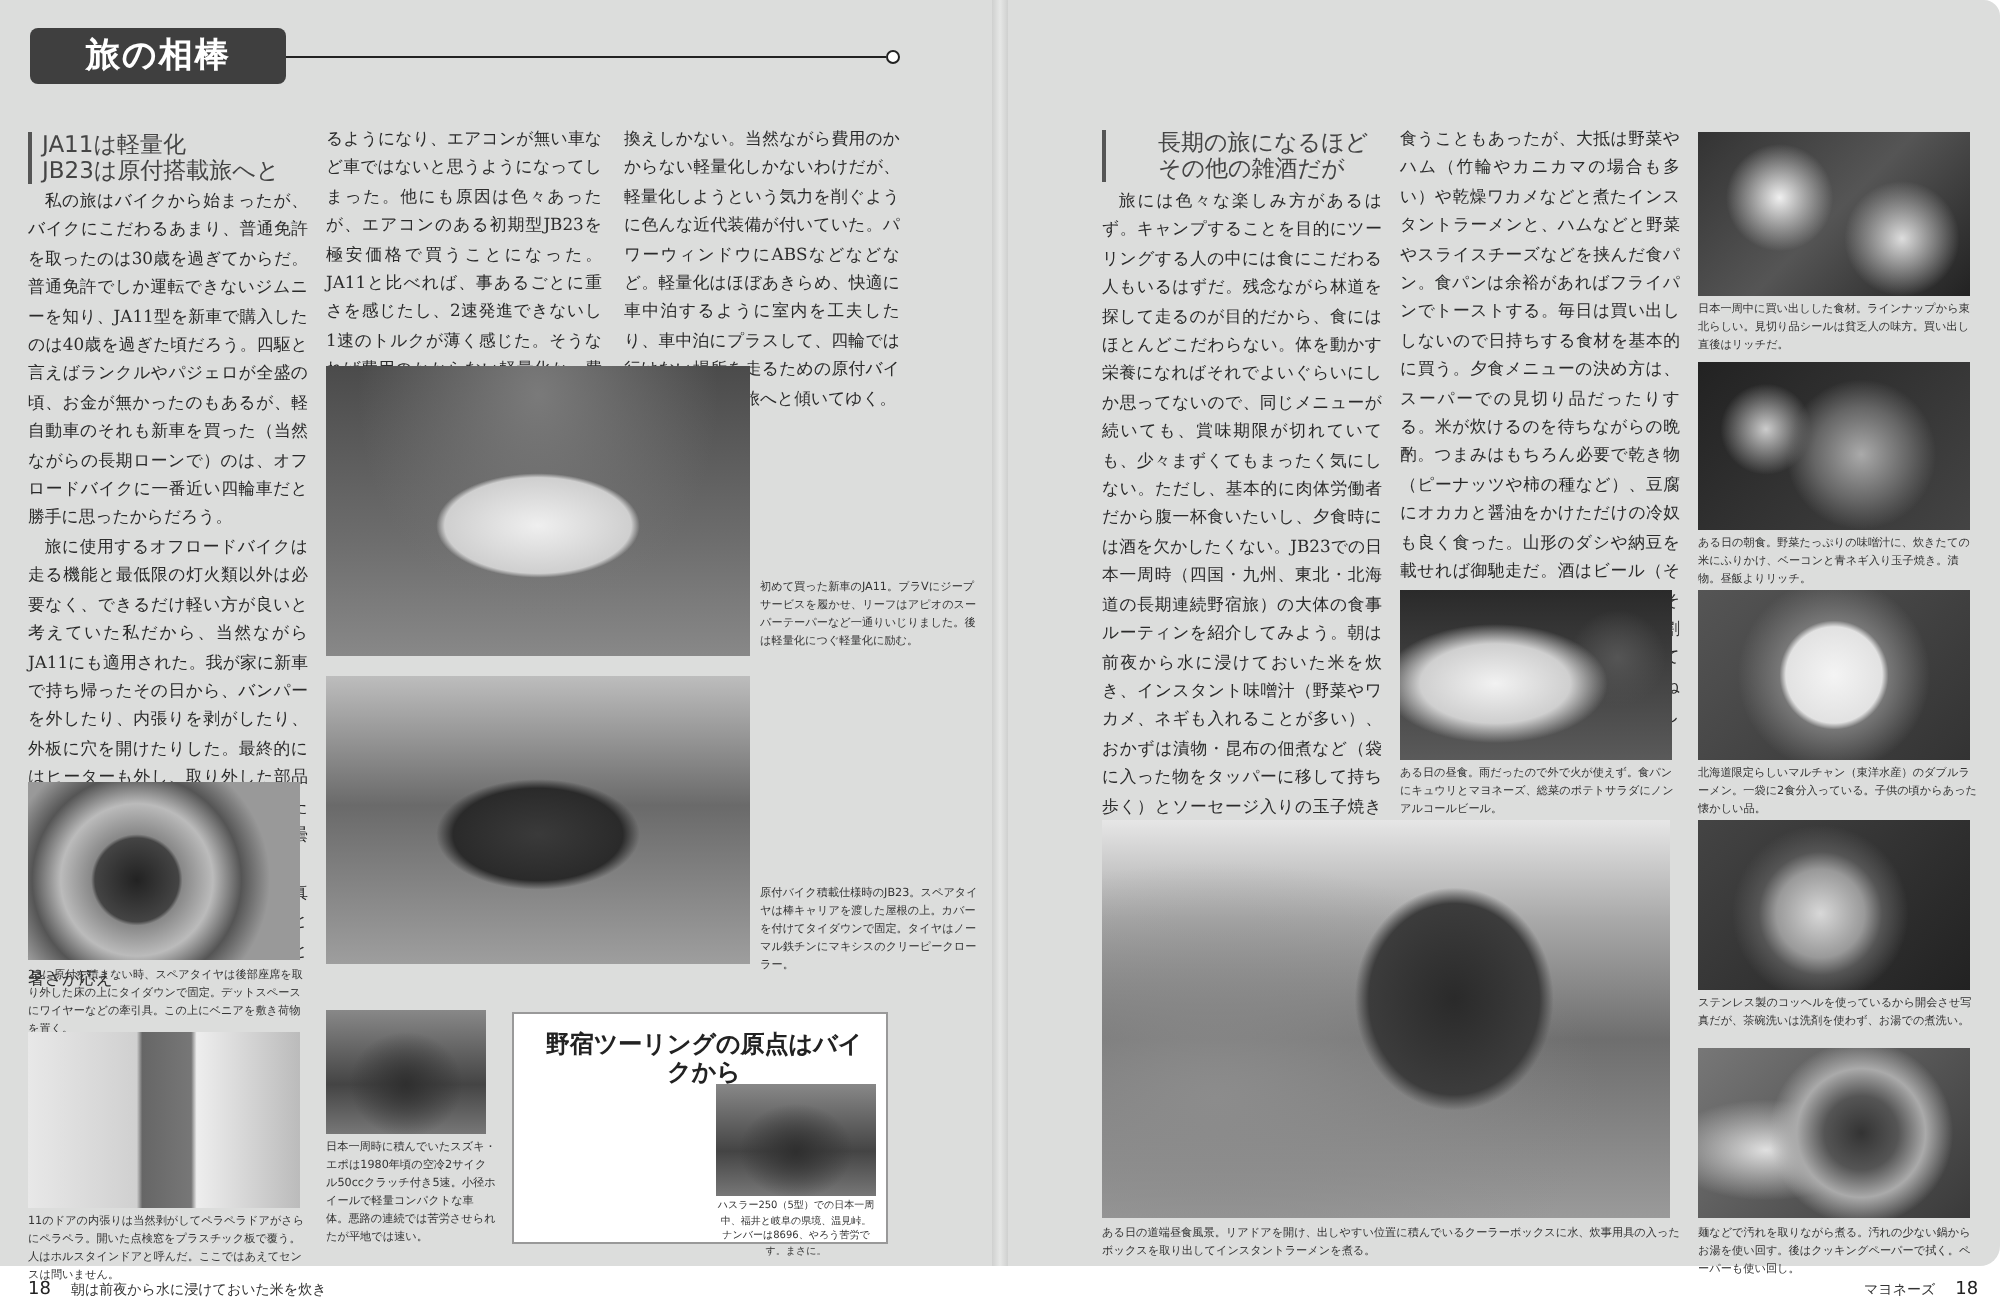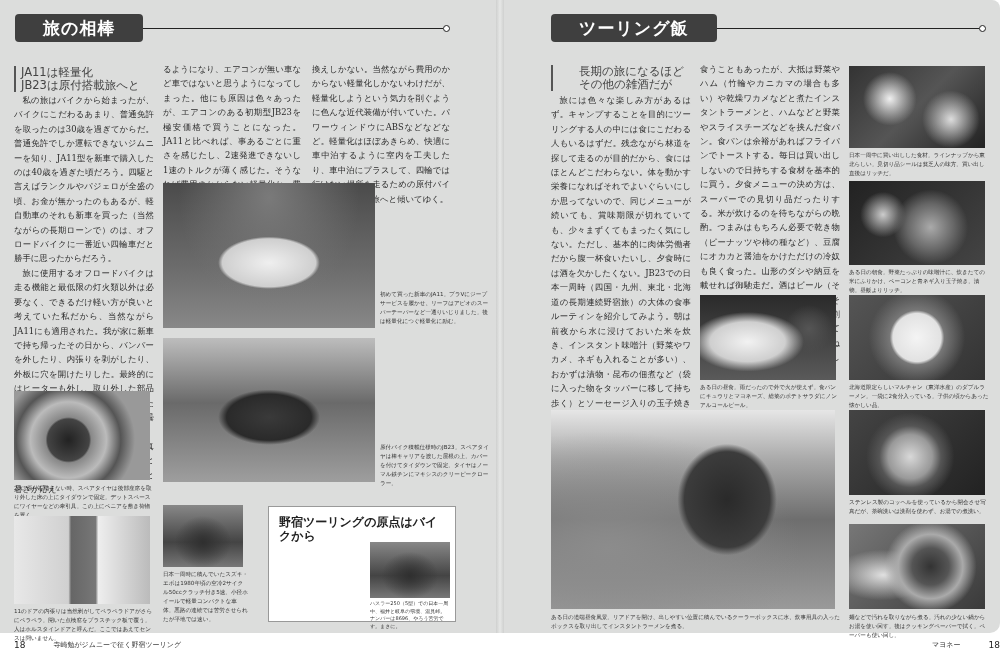--- a/index.html
+++ b/index.html
@@ -57,26 +57,26 @@
       radial-gradient(ellipse at 20% 70%, #8c8c8c 0%, transparent 60%),
       linear-gradient(180deg, #e6e6e6 0%, #a9a9a9 25%, #6e6e6e 55%, #9a9a9a 100%); }
   .ph-pot { background:
       radial-gradient(circle at 45% 55%, #d8d8d8 0%, #999 25%, #555 35%, transparent 50%),
       linear-gradient(135deg, #444 0%, #222 100%); }
   .ph-wash { background:
       radial-gradient(circle at 60% 50%, #333 0%, #555 20%, #aaa 35%, transparent 50%),
       radial-gradient(ellipse at 25% 60%, #e0e0e0 0%, transparent 35%),
       linear-gradient(135deg, #777 0%, #3a3a3a 100%); }
 
-  .sidebar-box { position: absolute; left: 268px; top: 506px; width: 188px; height: 116px; background: #fff; border: 1px solid #999; }
+  .sidebar-box { position: absolute; left: 256px; top: 506px; width: 188px; height: 116px; background: #fff; border: 1px solid #999; text-align: center; }
   .sidebar-title { position: absolute; left: 10px; top: 8px; width: 170px; font-family: "DejaVu Sans", sans-serif; font-weight: bold; font-size: 12px; line-height: 14px; color: #222; }
   .sidebar-text { position: absolute; left: 10px; top: 41px; width: 85px; font-family: "DejaVu Sans", sans-serif; font-size: 6.4px; line-height: 11.6px; color: #333; }
   .sidebar-caption { position: absolute; left: 101px; top: 93px; width: 80px; font-family: "DejaVu Sans", sans-serif; font-size: 5px; line-height: 7.5px; color: #333; }
 
-  .folio { position: absolute; top: 640px; font-family: "DejaVu Sans", sans-serif; font-size: 7px; color: #333; display: flex; align-items: flex-start; gap: 28px; }
+  .folio { position: absolute; top: 640px; font-family: "DejaVu Sans", sans-serif; font-size: 7px; color: #333; display: flex; align-items: flex-start; gap: 10px; }
   .folio .num { font-size: 9px; color: #222; }
 </style>
 </head>
 <body>
 
 <div class="spread">
   <div class="page left"></div>
   <div class="page right"></div>
   <div class="gutter"></div>
 
@@ -132,28 +132,23 @@
   <div class="sidebar-box">
     <div class="sidebar-title">野宿ツーリングの原点はバイクから</div>
     <div class="photo" style="left:101px; top:35px; width:80px; height:56px;">
         <div class="ph ph-bike"></div>
       </div>
     <div class="sidebar-caption">ハスラー250（5型）での日本一周中、福井と岐阜の県境、温見峠。ナンバーは8696、やろう苦労です。まさに。</div>
   </div>
 
   <div class="folio" style="left:14px;">
     <span class="num">18</span>
-    <span>寺崎勉がジムニーで征く野宿ツーリング</span>
-  </div>
-
-  <div class="section-header" style="left:551px; top:14px; width:435px;">
-    <div class="section-label">ツーリング飯</div>
-    <div class="section-line"></div>
-    <div class="section-dot"></div>
-  </div>
+    <span>朝は前夜から水に浸けておいた米を炊き</span>
+  </div>
+
 
   <div class="lead" style="left:551px; top:65px; width:140px;padding-left:26px;">
     <div>長期の旅になるほど</div>
     <div>その他の雑酒だが</div>
   </div>
 
   <div class="body-col" style="left:551px; top:93px; width:140px;">
     <p>旅には色々な楽しみ方があるはず。キャンプすることを目的にツーリングする人の中には食にこだわる人もいるはずだ。残念ながら林道を探して走るのが目的だから、食にはほとんどこだわらない。体を動かす栄養になればそれでよいぐらいにしか思ってないので、同じメニューが続いても、賞味期限が切れていても、少々まずくてもまったく気にしない。ただし、基本的に肉体労働者だから腹一杯食いたいし、夕食時には酒を欠かしたくない。JB23での日本一周時（四国・九州、東北・北海道の長期連続野宿旅）の大体の食事ルーティンを紹介してみよう。朝は前夜から水に浸けておいた米を炊き、インスタント味噌汁（野菜やワカメ、ネギも入れることが多い）、おかずは漬物・昆布の佃煮など（袋に入った物をタッパーに移して持ち歩く）とソーセージ入りの玉子焼きなど（レタスや水菜やキャベツの千切りなどの上に乗せると熱で野菜がしっとりする）。調味料は塩・コショウ・マヨネーズ・酢など。と、日常生活とあえてあまり変わらない。</p>
     <p>昼は、朝に炊いた米が残ったコッヘルに梅干しや漬物や残ったおかずを乗せた弁当を</p>
   </div>

